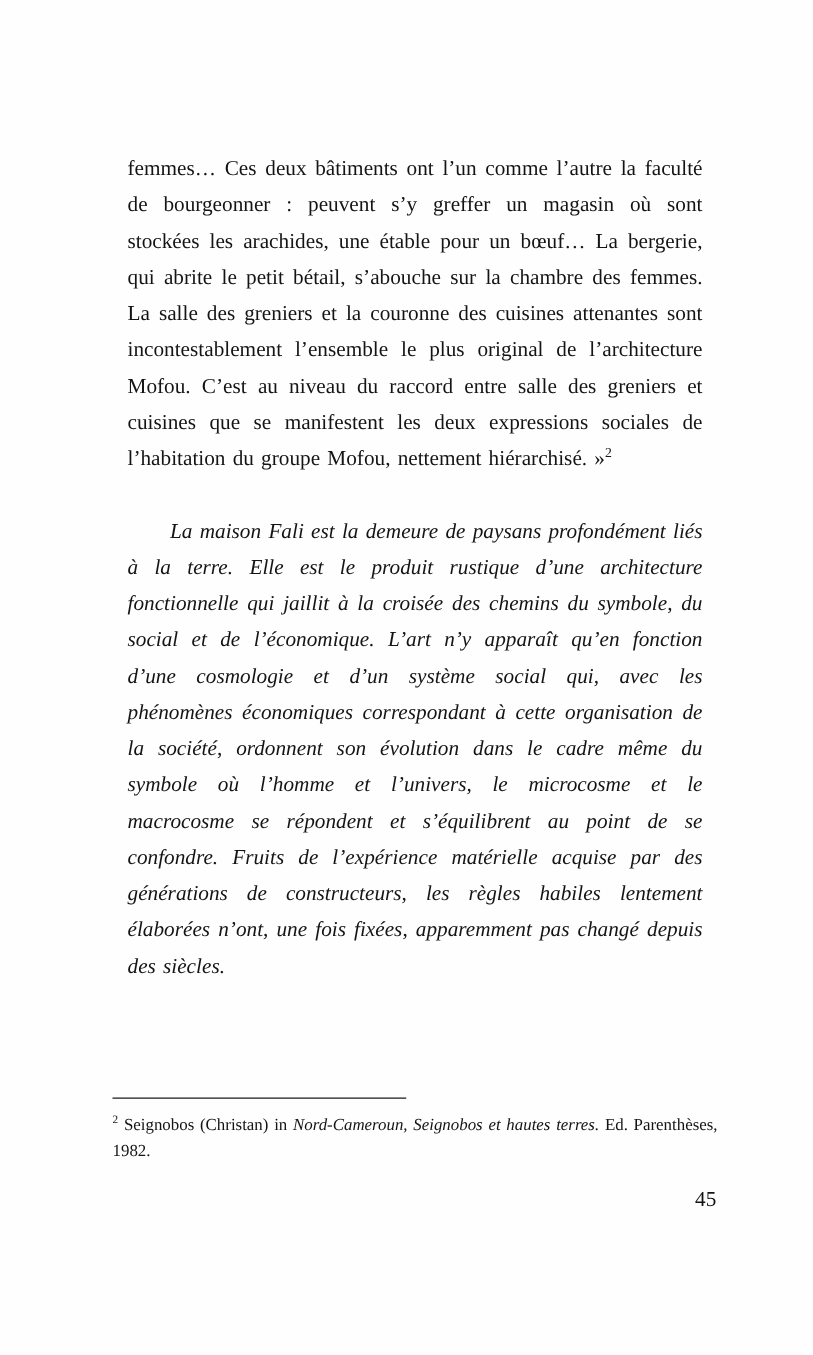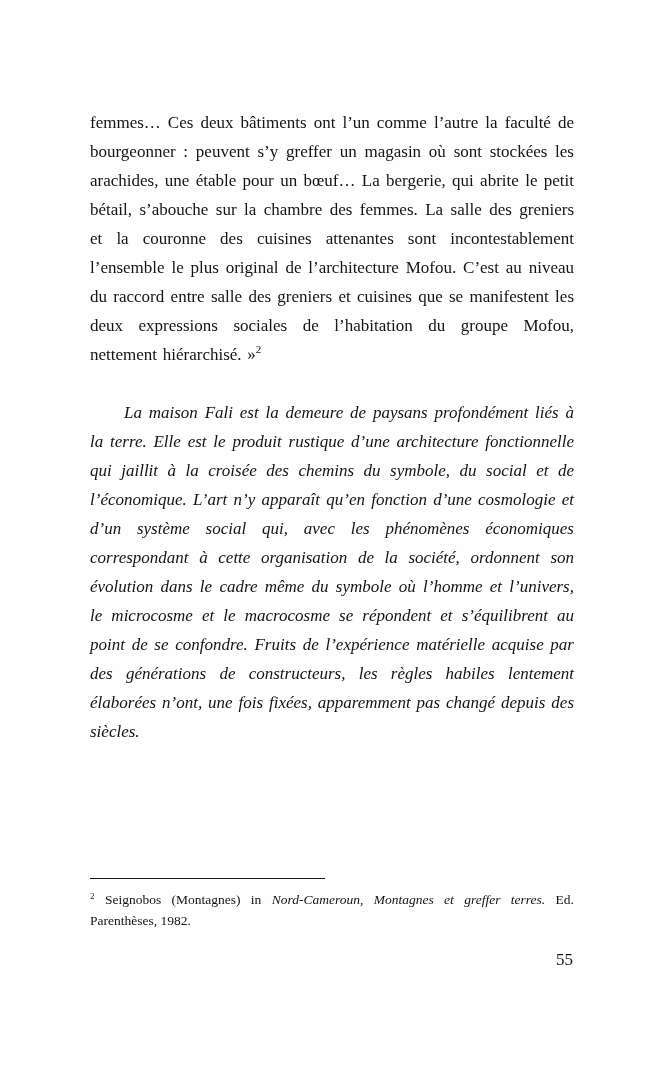--- a/index.html
+++ b/index.html
@@ -24,21 +24,21 @@
       position: absolute;
       top: 108px;
       left: 90px;
       right: 76px;
       font-size: 17px;
       line-height: 29px;
       text-align: justify;
       word-spacing: 1.5px;
     }
     .body-text p {
-      margin: 0;
+      margin: 12px;
     }
     .body-text p.para-indent {
       margin-top: 29px;
       text-indent: 34px;
       font-style: italic;
     }
     sup.fn-ref {
       font-size: 11px;
       line-height: 0;
       vertical-align: super;
@@ -79,18 +79,18 @@
 <div class="page">
 
   <div class="body-text">
     <p><span>femmes… Ces deux bâtiments ont l’un comme l’autre la faculté de bourgeonner : peuvent s’y greffer un magasin où sont stockées les arachides, une étable pour un bœuf… La bergerie, qui abrite le petit bétail, s’abouche sur la chambre des femmes. La salle des greniers et la couronne des cuisines attenantes sont incontestablement l’ensemble le plus original de l’architecture Mofou. C’est au niveau du raccord entre salle des greniers et cuisines que se manifestent les deux expressions sociales de l’habitation du groupe Mofou, nettement hiérarchisé. »</span><sup class="fn-ref">2</sup></p>
 
     <p class="para-indent">La maison Fali est la demeure de paysans profondément liés à la terre. Elle est le produit rustique d’une architecture fonctionnelle qui jaillit à la croisée des chemins du symbole, du social et de l’économique. L’art n’y apparaît qu’en fonction d’une cosmologie et d’un système social qui, avec les phénomènes économiques correspondant à cette organisation de la société, ordonnent son évolution dans le cadre même du symbole où l’homme et l’univers, le microcosme et le macrocosme se répondent et s’équilibrent au point de se confondre. Fruits de l’expérience matérielle acquise par des générations de constructeurs, les règles habiles lentement élaborées n’ont, une fois fixées, apparemment pas changé depuis des siècles.</p>
   </div>
 
   <div class="footnote-area">
     <div class="footnote-rule"></div>
-    <p class="footnote-text"><sup>2</sup><span> Seignobos (Montagnes) in </span><i>Nord-Cameroun, Montagnes et greffer terres.</i><span> Ed. Parenthèses, 1982.</span></p>
+    <p class="footnote-text"><sup>2</sup><span> Seignobos (Christan) in </span><i>Nord-Cameroun, Seignobos et hautes terres.</i><span> Ed. Parenthèses, 1982.</span></p>
   </div>
 
-  <div class="page-number">55</div>
+  <div class="page-number">45</div>
 
 </div>
 
 </body></html>

